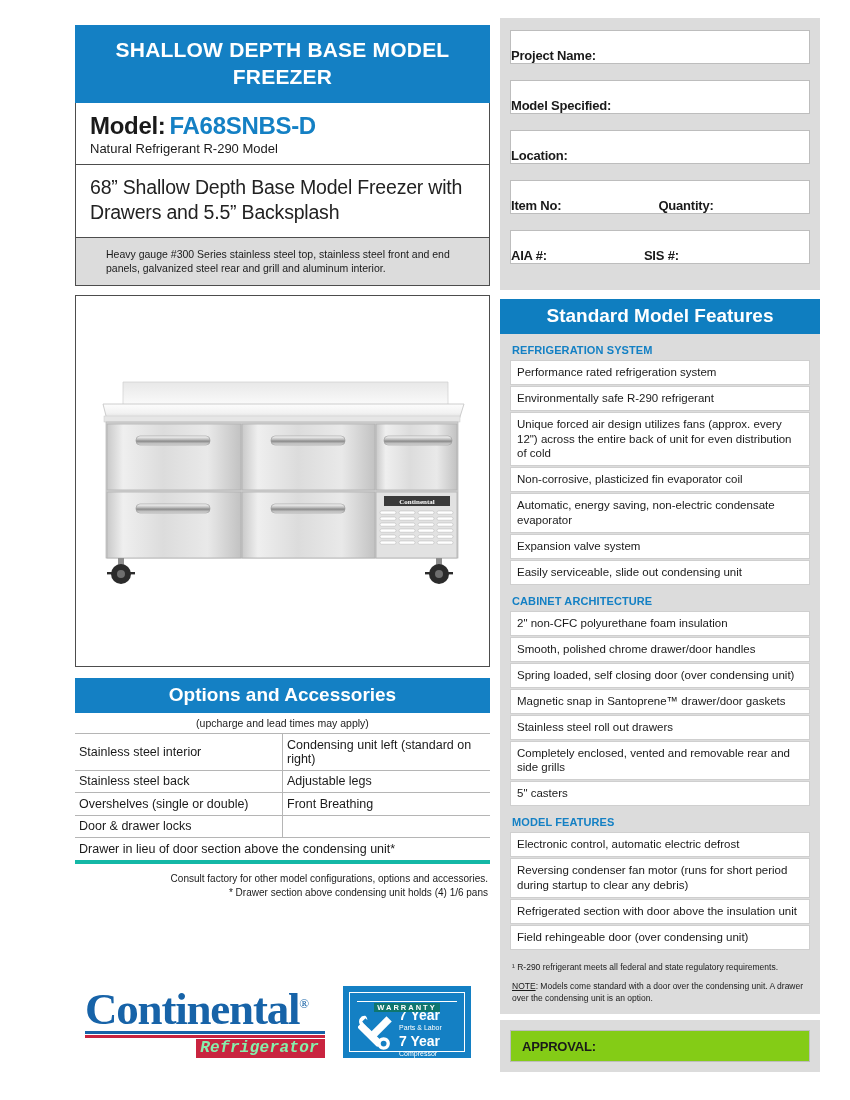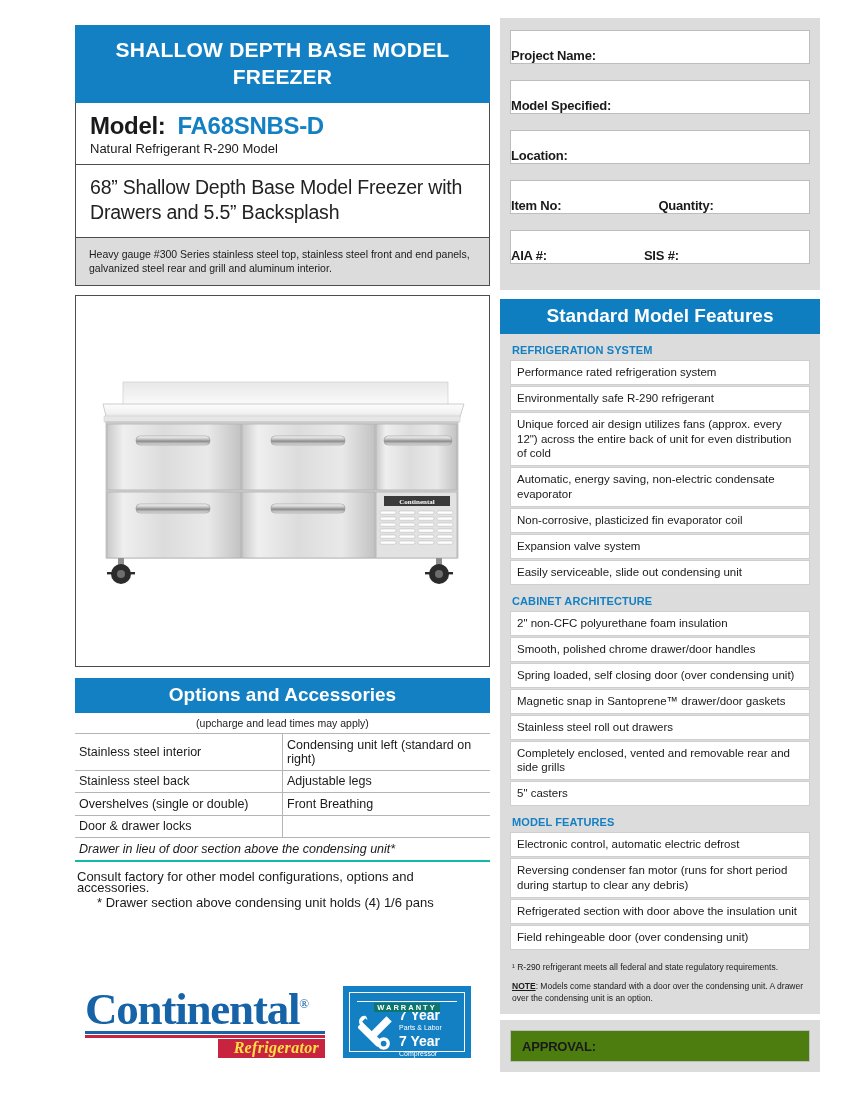--- a/index.html
+++ b/index.html
@@ -28,34 +28,34 @@
     padding: 9px 14px 8px 14px;
     background: #fff;
   }
   .model-line { white-space: nowrap; }
   .model-label {
     font-size: 24px; font-weight: bold; color: #1a1a1a;
     letter-spacing: -0.3px;
   }
   .model-number {
     font-size: 24px; font-weight: bold; color: #1480C4;
-    letter-spacing: -0.3px; margin-left: 12px;
+    letter-spacing: -0.3px; margin-left: 4px;
   }
   .model-sub { font-size: 13px; color: #1a1a1a; margin-top: 1px; }
 
   .desc-box {
     border: 1.5px solid #4d4d4d; border-top: none;
     padding: 10px 14px 12px 14px; background: #fff;
   }
   .desc-text { font-size: 19.5px; color: #222; line-height: 25px; letter-spacing: -0.2px; }
 
   .material-box {
     border: 1.5px solid #4d4d4d; border-top: none;
     background: #dcdcdc;
-    padding: 9px 14px 10px 13px;
+    padding: 9px 14px 10px 30px;
   }
   .material-text { font-size: 10.5px; color: #1a1a1a; line-height: 14px; }
 
   .product-img-box {
     margin-top: 9px;
     border: 1.5px solid #4d4d4d;
     background: #ffffff;
     height: 372px; position: relative; overflow: hidden;
   }
 
@@ -67,43 +67,43 @@
   }
   .opt-note { text-align: center; font-size: 10.5px; color: #222; padding: 4px 0 4px 0; }
   table.opt-table { width: 100%; border-collapse: collapse; }
   table.opt-table td {
     border-top: 1px solid #b5b5b5;
     font-size: 12.5px; color: #1a1a1a;
     padding: 3.5px 4px 4px 4px;
     vertical-align: middle;
   }
   table.opt-table td.c1 { width: 50%; border-right: 1px solid #b5b5b5; }
-  table.opt-table td.full { border-bottom: 2px solid #14b8a6; font-style: italic; }
-  .opt-fine { font-size: 13px; color: #1a1a1a; line-height: 11.5px; padding: 9px 2px 0 2px; }
+  table.opt-table td.full { border-bottom: 4px solid #14b8a6; }
+  .opt-fine { font-size: 10px; color: #1a1a1a; line-height: 11.5px; padding: 9px 2px 0 2px; text-align: right; }
   .opt-fine .star { display: block; margin-top: 3px; margin-left: 20px; }
 
   
   .logo-block {
     position: absolute; left: 75px; top: 978px; width: 415px; height: 95px;
   }
   .cont-logo { position: absolute; left: 10px; top: 2px; width: 240px; }
   .cont-word {
     font-family: "Liberation Serif", serif;
     font-size: 45px; font-weight: bold; color: #1763A8;
     letter-spacing: -1.2px; line-height: 48px; position: relative;
   }
   .cont-reg { font-size: 13px; vertical-align: super; font-weight: normal; }
   .cont-rule { height: 3px; background: #1763A8; margin-top: -2px; width: 100%; }
   .cont-rule2 { height: 3px; background: #C9243F; margin-top: 1px; width: 100%; }
   .cont-refrig {
-    background: #C9243F; color: #fde047; display: inline-block;
+    background: #C9243F; color: #86efac; display: inline-block;
     font-size: 16px; font-weight: bold; font-style: italic;
-    padding: 0px 6px 1px 16px; float: right; margin-top: 1px;
+    padding: 0px 6px 1px 4px; float: right; margin-top: 1px;
     letter-spacing: 0.3px;
-    font-family: Liberation Serif, serif;
+    font-family: Liberation Mono, monospace;
   }
 
   .warranty-badge {
     position: absolute; left: 268px; top: 8px;
     width: 128px; height: 72px;
     background: #1480C4; border: 2px solid #1480C4;
     padding: 4px;
   }
   .warranty-inner { border: 1.5px solid #ffffff; height: 100%; position: relative; padding: 3px 5px; }
   .warranty-top { text-align: center; position: relative; height: 11px; }
@@ -151,30 +151,30 @@
     color: #1480C4; font-size: 11px; font-weight: bold;
     letter-spacing: 0.1px; padding: 2px 2px 4px 2px;
   }
   .sec-title.spaced { padding-top: 9px; }
   .feat-item {
     background: #ffffff; border: 1px solid #cfcfcf;
     font-size: 11.5px; color: #1a1a1a; line-height: 14.5px;
     padding: 4px 6px 4.5px 6px; margin-bottom: 1px;
   }
   .footnote { font-size: 8.5px; color: #1a1a1a; line-height: 12px; padding: 10px 2px 0 2px; }
-  .footnote .note-lbl { text-decoration: underline; font-weight: bold; margin-top: 9px; }
+  .footnote .note-lbl { text-decoration: underline; font-weight: normal; margin-top: 9px; }
   .footnote p { margin-bottom: 7px; }
   .footnote p:last-child { margin-bottom: 0; }
 
   .approval-panel {
     position: absolute; left: 500px; top: 1020px; width: 320px;
     background: #dcdcdc; padding: 10px;
   }
   .approval-row {
-    background: #4d7c0f; border: 1px solid #bdbdbd; height: 32px;
+    background: #84cc16; border: 1px solid #bdbdbd; height: 32px;
     display: flex; align-items: center; padding-left: 11px;
   }
 </style>
 </head>
 <body>
 
 <div class="page">
 
   <div class="left-col">
 
@@ -379,22 +379,22 @@
   </div>
 
   <div class="smf-header">Standard Model Features</div>
 
   <div class="features-panel">
 
     <div class="sec-title">REFRIGERATION SYSTEM</div>
     <div class="feat-item">Performance rated refrigeration system</div>
     <div class="feat-item">Environmentally safe R-290 refrigerant</div>
     <div class="feat-item">Unique forced air design utilizes fans (approx. every 12") across the entire back of unit for even distribution of cold</div>
+    <div class="feat-item">Non-corrosive, plasticized fin evaporator coil</div>
     <div class="feat-item">Automatic, energy saving, non-electric condensate evaporator</div>
-    <div class="feat-item">Non-corrosive, plasticized fin evaporator coil</div>
     <div class="feat-item">Expansion valve system</div>
     <div class="feat-item">Easily serviceable, slide out condensing unit</div>
 
     <div class="sec-title spaced">CABINET ARCHITECTURE</div>
     <div class="feat-item">2" non-CFC polyurethane foam insulation</div>
     <div class="feat-item">Smooth, polished chrome drawer/door handles</div>
     <div class="feat-item">Spring loaded, self closing door (over condensing unit)</div>
     <div class="feat-item">Magnetic snap in Santoprene™ drawer/door gaskets</div>
     <div class="feat-item">Stainless steel roll out drawers</div>
     <div class="feat-item">Completely enclosed, vented and removable rear and side grills</div>

